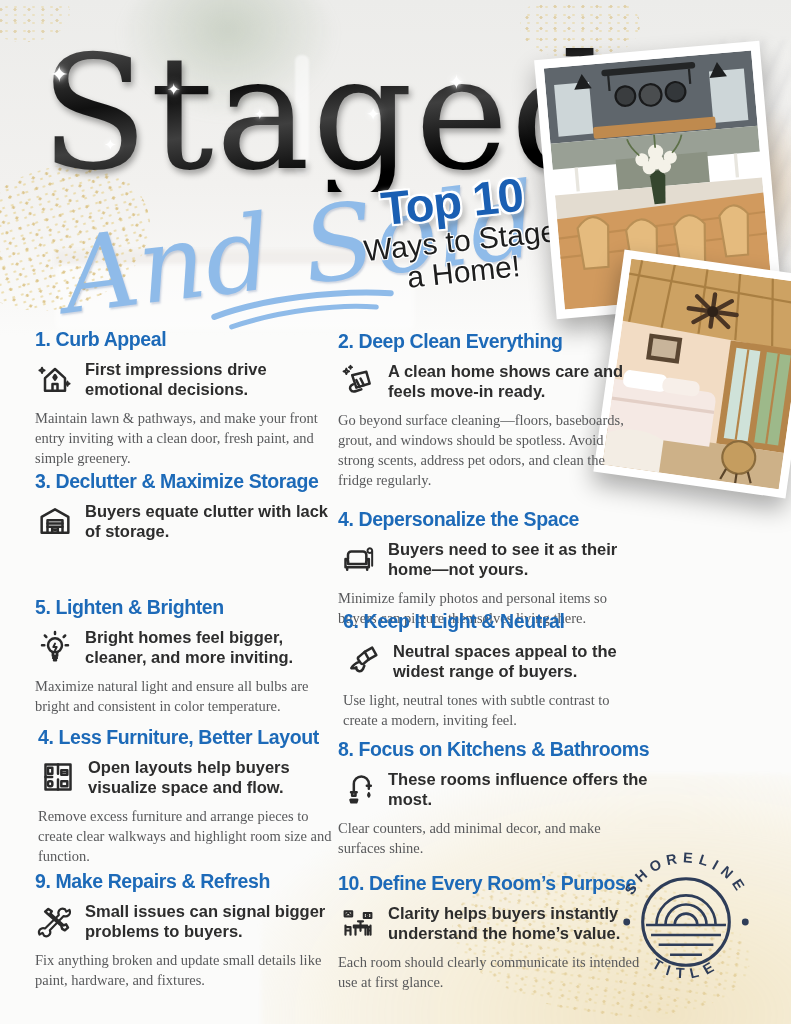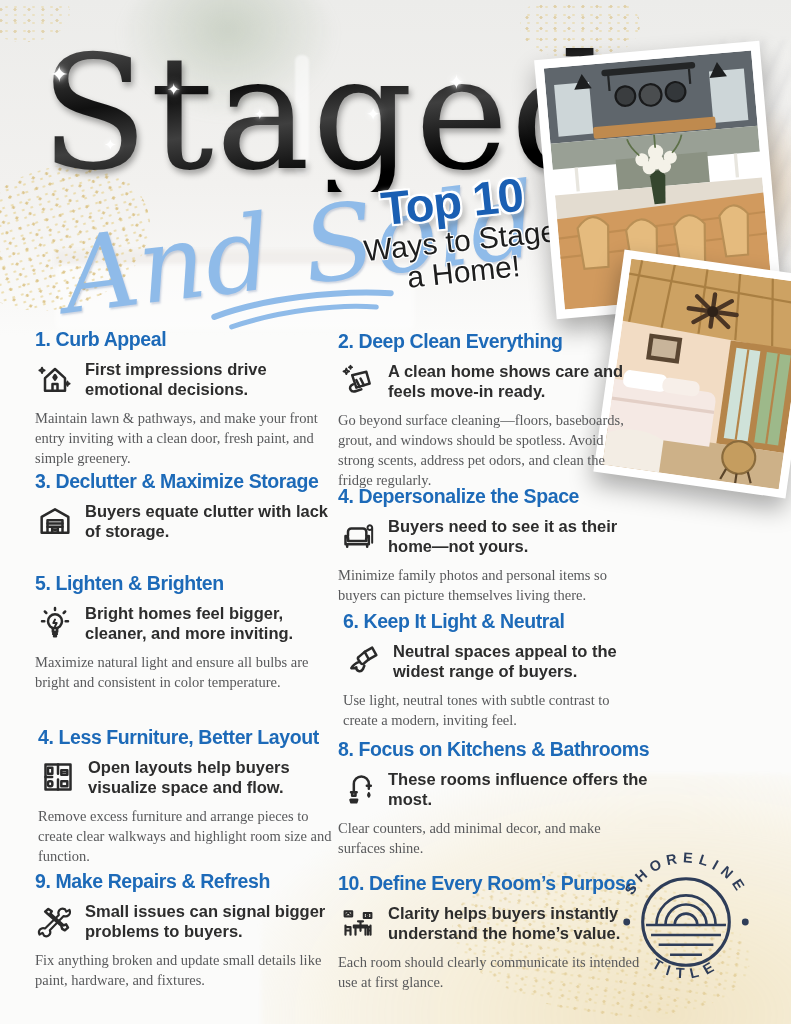--- a/index.html
+++ b/index.html
@@ -231,37 +231,37 @@
           <path d="M7.5 19 V11.5 H16.5 V19"></path>
           <path d="M7.5 13.5 H16.5 M7.5 15.5 H16.5"></path>
           <rect x="10.3" y="15.7" width="3.4" height="3.3"></rect>
             <path d="M11.4 17.3 h1.2"></path>
         </svg>
       </span>
       <p class="tip-subhead">Buyers equate clutter with lack of storage.</p>
     </div>
   </section>
 
-  <section class="tip" style="left:338px;top:485px;width:302px">
+  <section class="tip" style="left:338px;top:508px;width:302px">
     <h2 class="tip-title">4. Depersonalize the Space</h2>
     <div class="tip-sub">
       <span class="tip-icon">
         <svg viewBox="0 0 24 24" fill="none" stroke="#2a2a2a" stroke-width="1.5" stroke-linecap="round" stroke-linejoin="round">
           <path d="M6 12 V9.5 a2 2 0 0 1 2 -2 h7 a2 2 0 0 1 2 2 V12"></path>
           <path d="M4.5 12 a1.6 1.6 0 0 1 1.6 1.6 V15 h10.8 v-1.4 A1.6 1.6 0 0 1 18.5 12 v5 h-14 z"></path>
           <path d="M5.5 17 v1.5 M17.5 17 v1.5"></path>
           <path d="M20.5 7 v9 M20.5 7 a1.4 1.4 0 1 0 0 .01" stroke-width="1.2"></path>
         </svg>
       </span>
       <p class="tip-subhead">Buyers need to see it as their home—not yours.</p>
     </div>
     <p class="tip-body">Minimize family photos and personal items so buyers can picture themselves living there.</p>
   </section>
 
-  <section class="tip" style="left:35px;top:572px;width:300px">
+  <section class="tip" style="left:35px;top:596px;width:300px">
     <h2 class="tip-title">5. Lighten &amp; Brighten</h2>
     <div class="tip-sub">
       <span class="tip-icon">
         <svg viewBox="0 0 24 24" fill="none" stroke="#2a2a2a" stroke-width="1.5" stroke-linecap="round" stroke-linejoin="round">
           <circle cx="12" cy="11" r="4.2"></circle>
           <path d="M10.7 15 v2.2 h2.6 V15 M10.9 18.6 h2.2 M11.4 20 h1.2"></path>
           <path d="M12 10 l-1 2 h2 l-1 2" stroke-width="1.2"></path>
           <path d="M12 4.2 V3 M6.8 6 l-.9 -.9 M17.2 6 l.9 -.9 M5.6 11 H4.2 M19.8 11 h-1.4"></path>
         </svg>
       </span>

